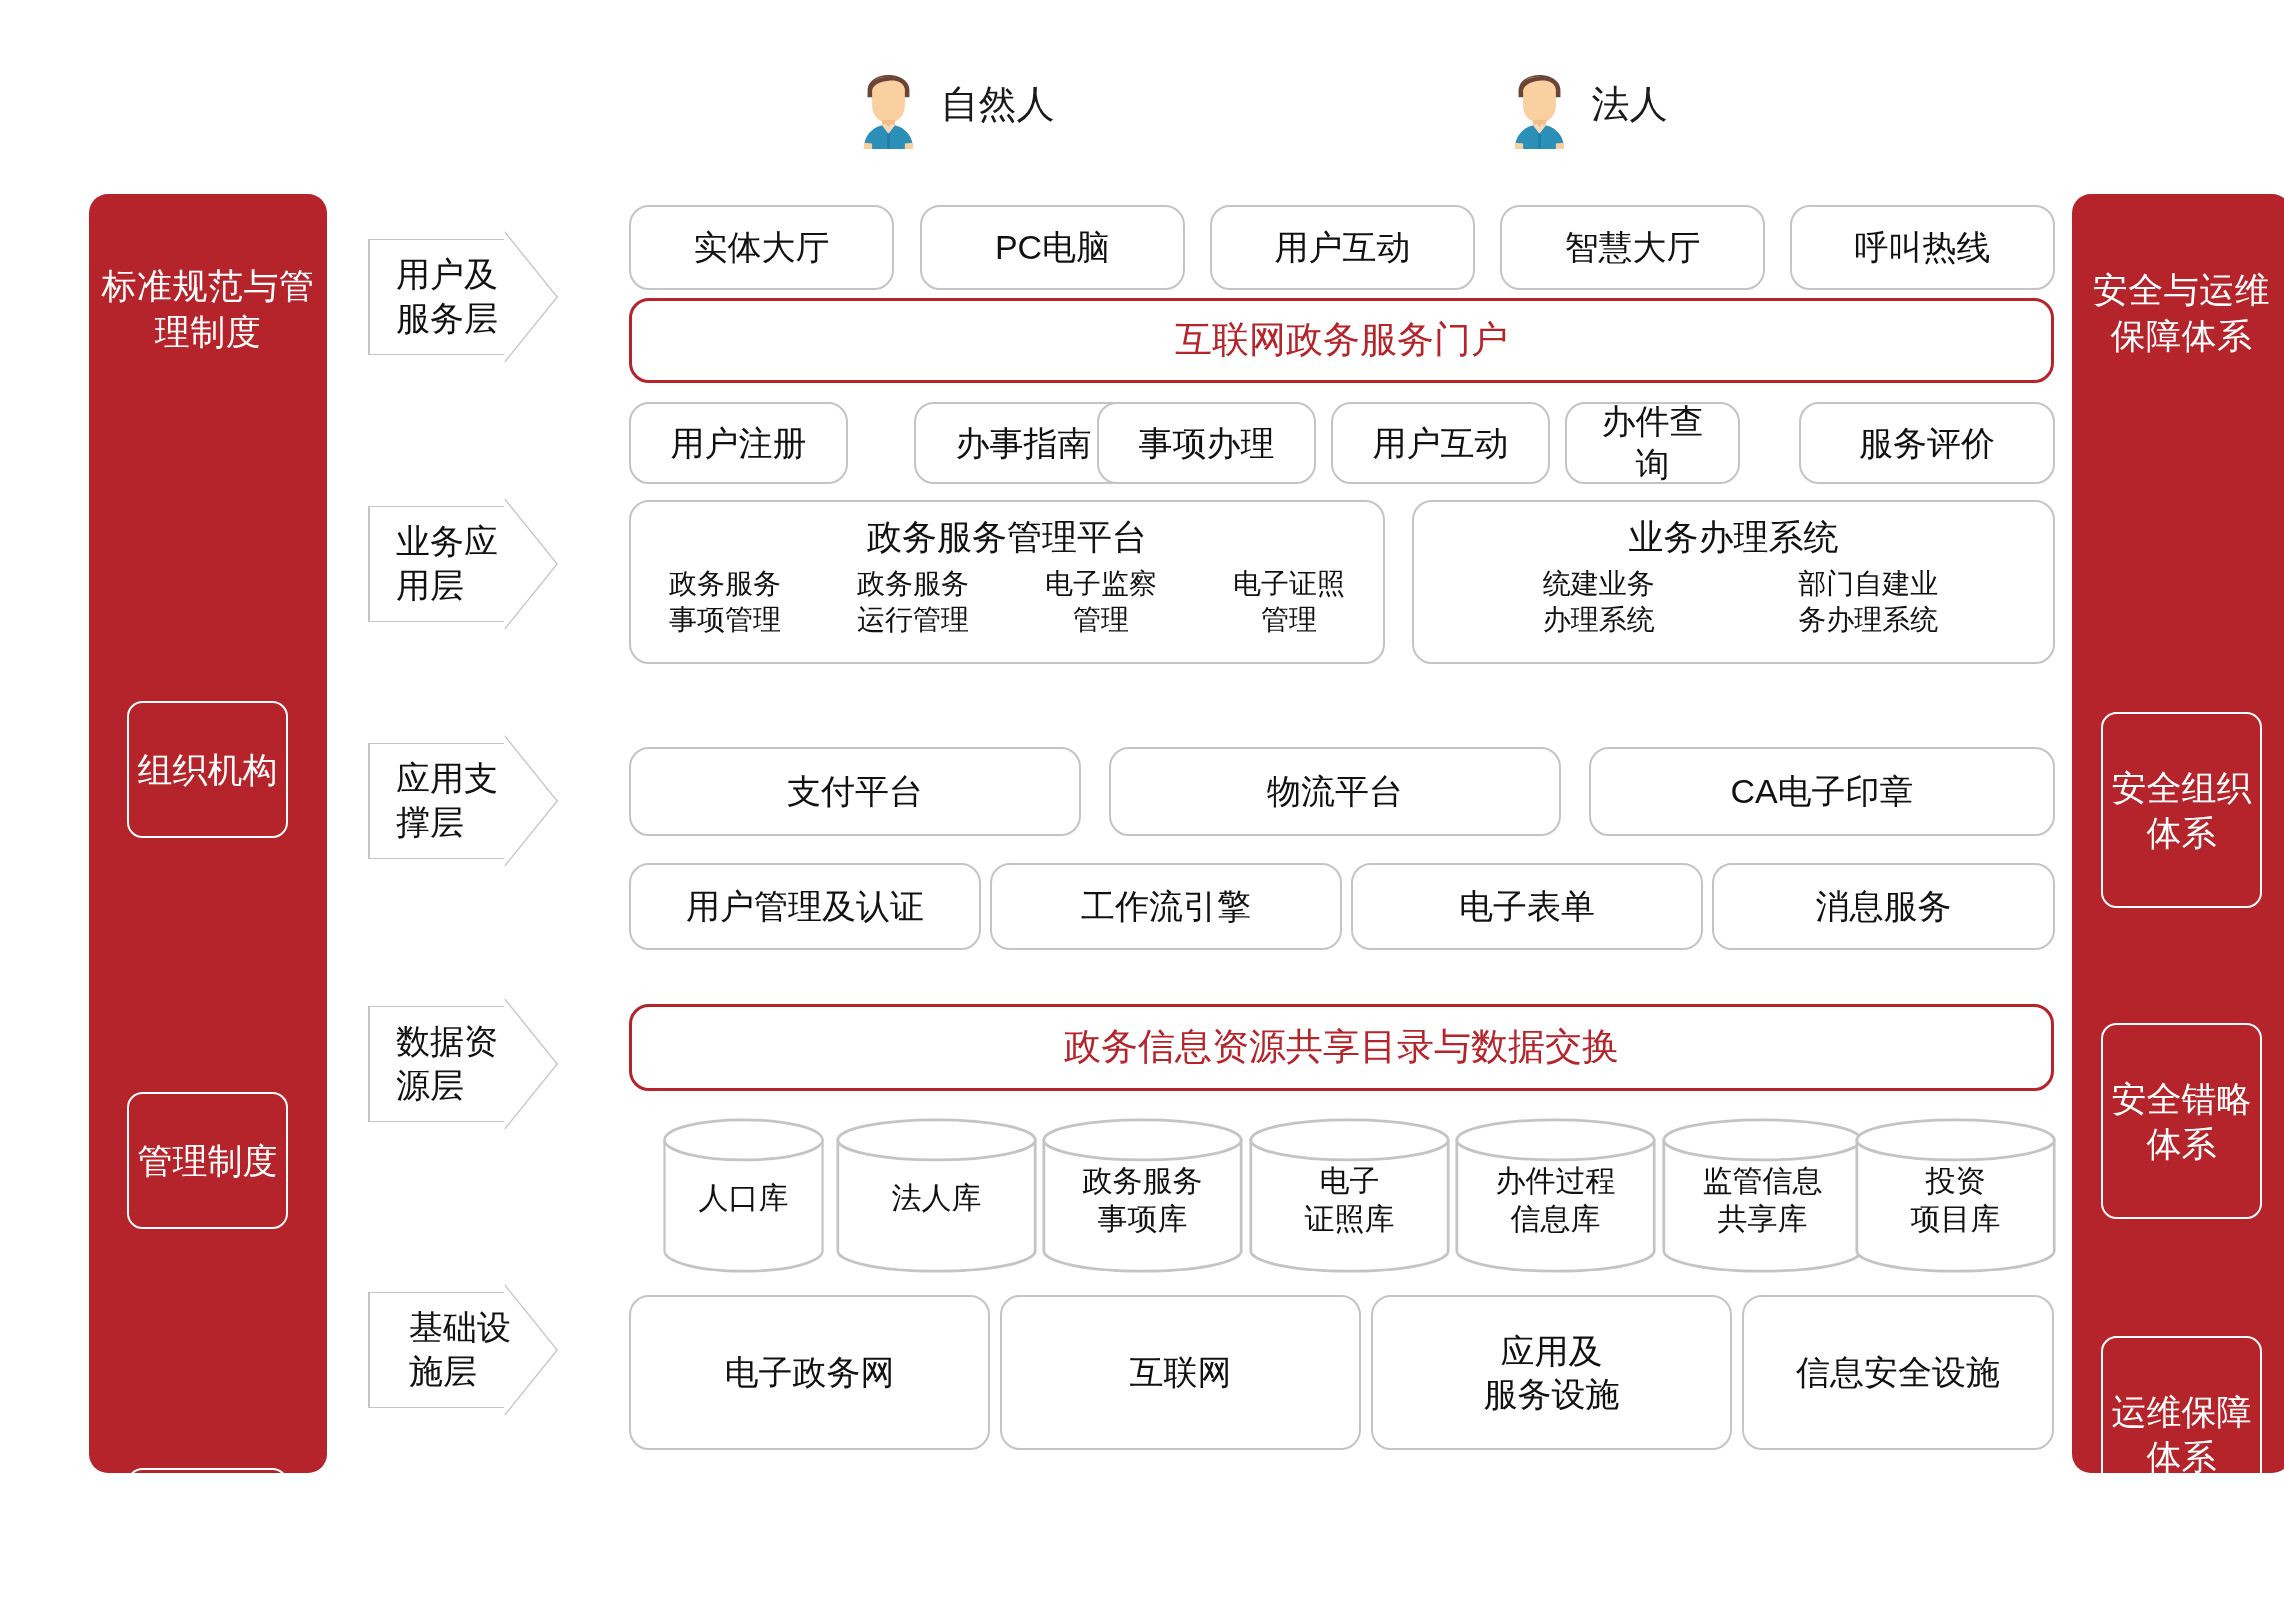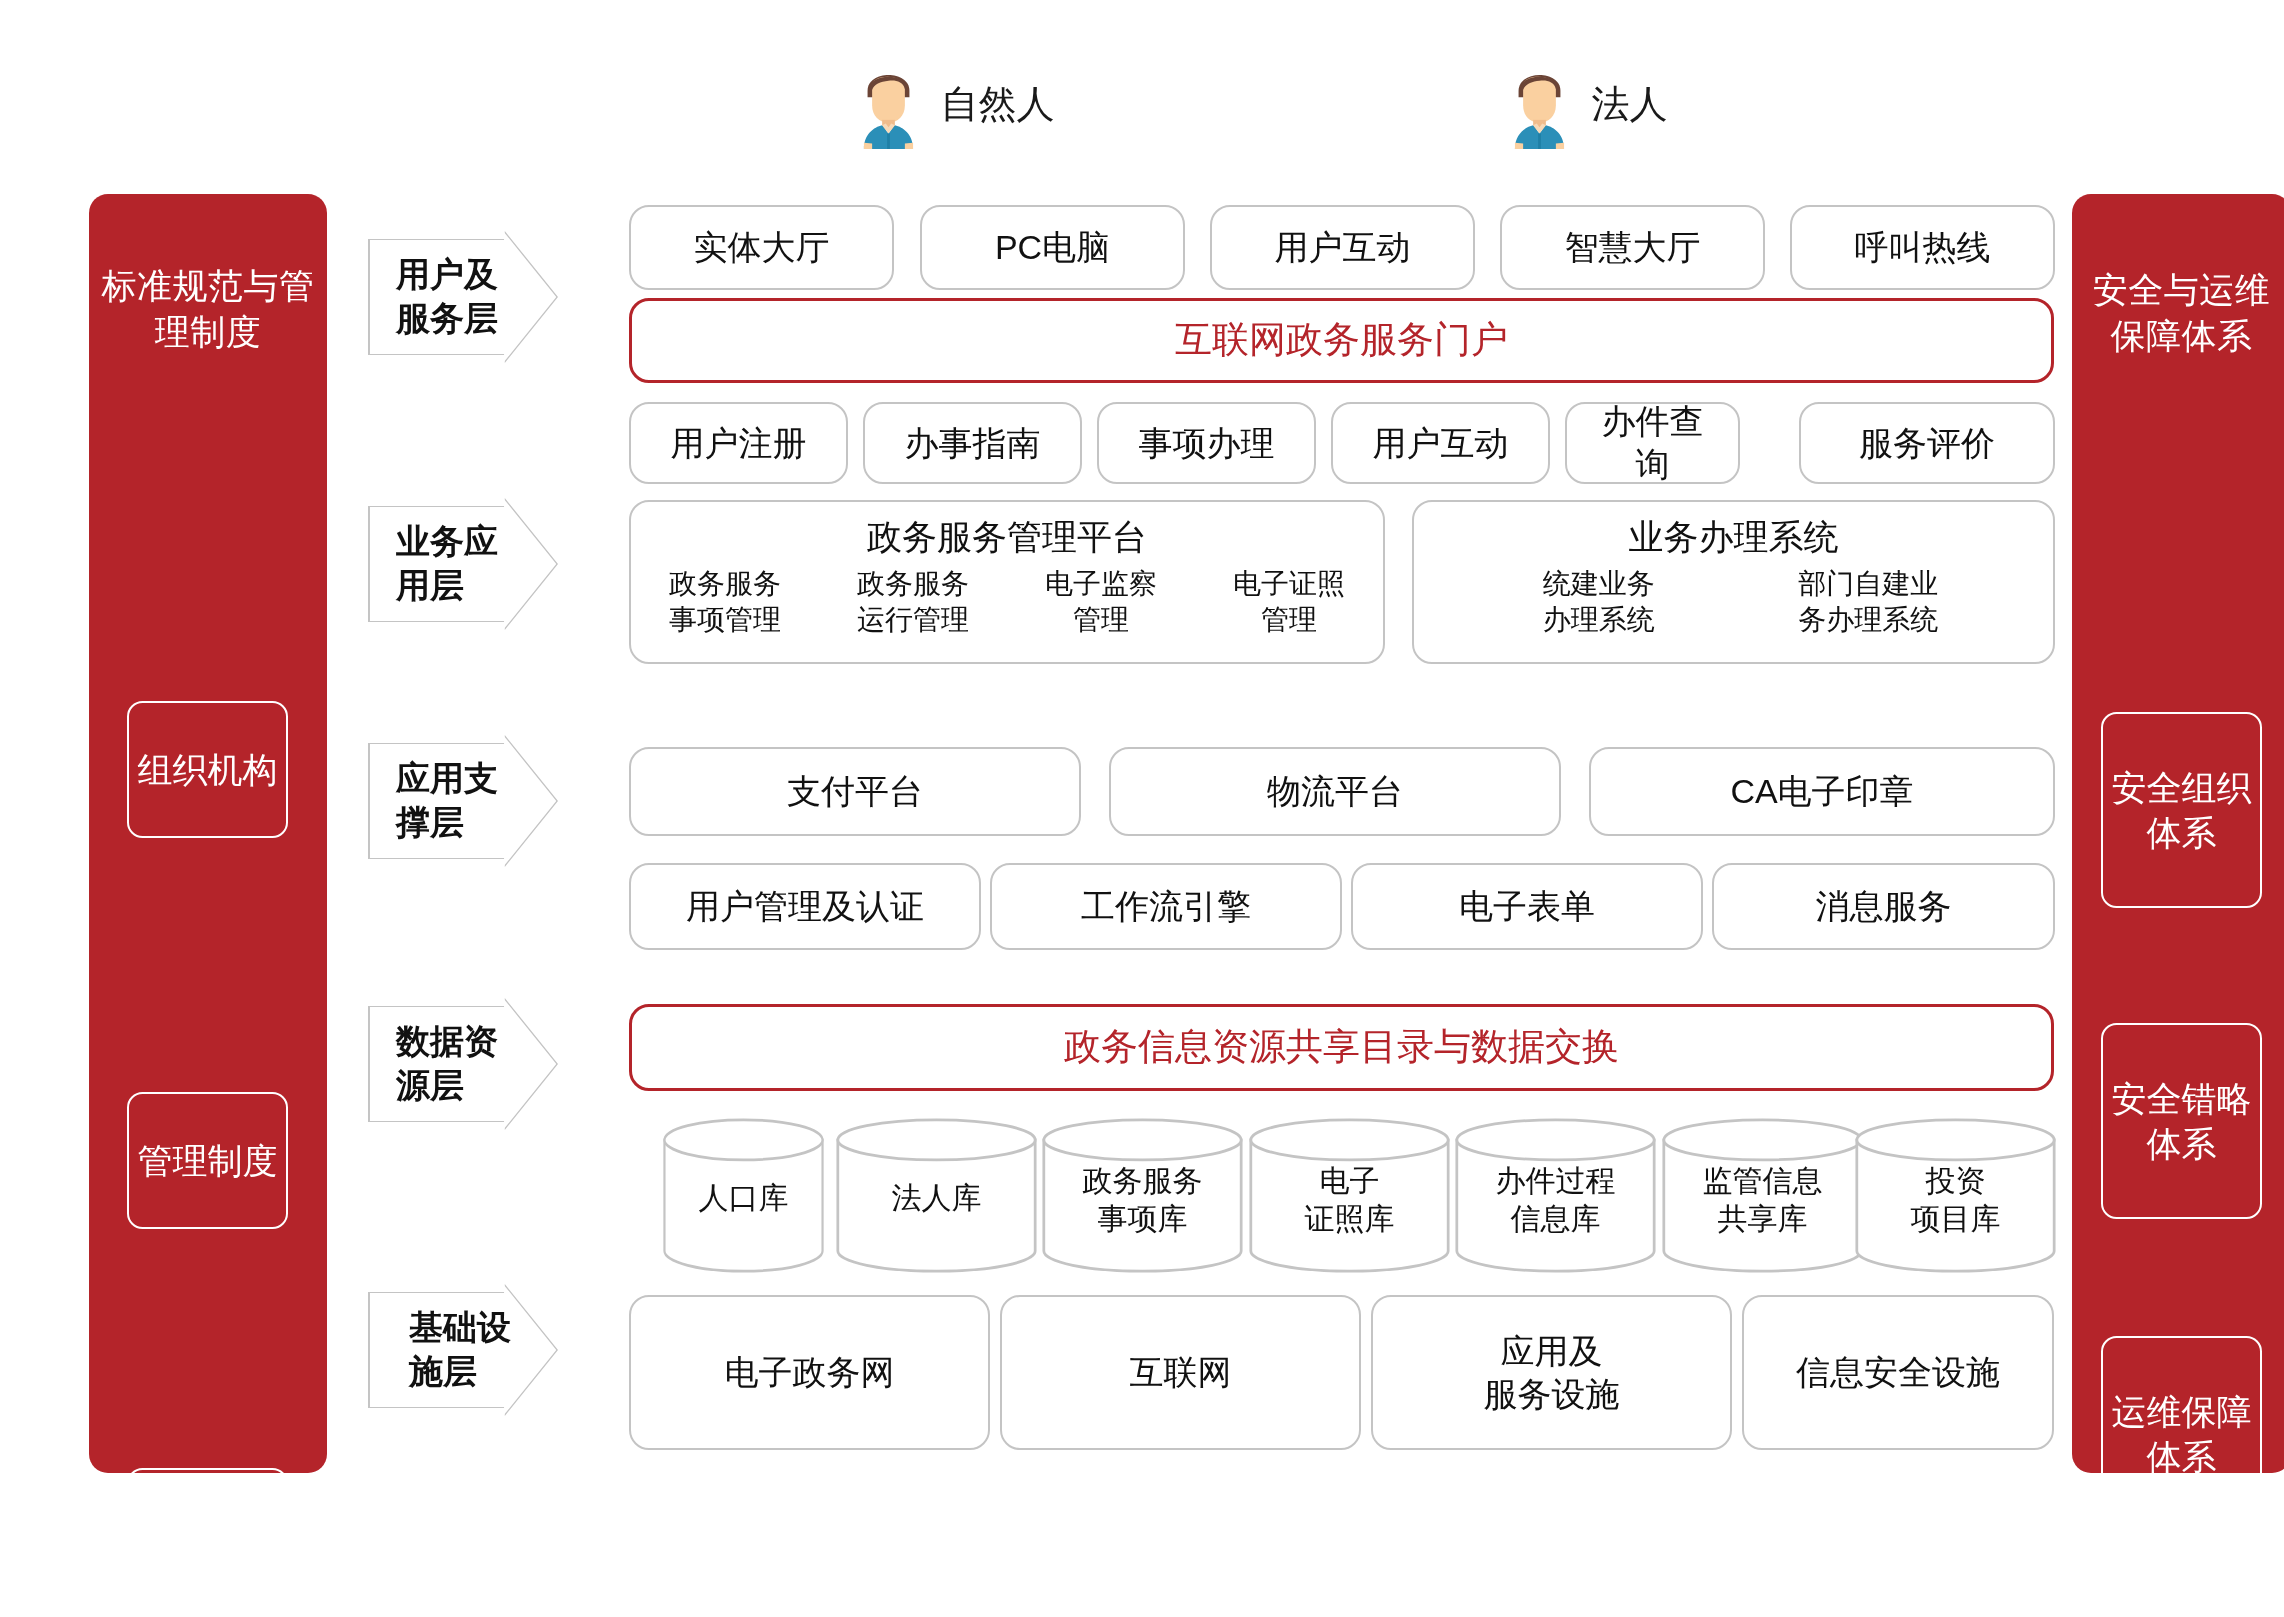--- a/index.html
+++ b/index.html
@@ -31,21 +31,21 @@
     border: 2.3px solid #ffffff; border-radius: 15.5px;
     color: #ffffff; font-size: 35px; line-height: 1.30; text-align: center;
     display: flex; align-items: center; justify-content: center;
     width: 161px;
   }
 
   
   .layer-tag {
     position: absolute;
     display: flex; align-items: center; justify-content: flex-start;
-    color: #111; font-size: 34px; line-height: 1.28; text-align: left; font-weight: bold;
+    color: #111; font-size: 34px; line-height: 1.28; text-align: left;
   }
   .layer-tag .tag-shape {
     position: absolute; inset: 0;
     -webkit-clip-path: polygon(0 6%, 72% 6%, 72% 0%, 100% 50%, 72% 100%, 72% 94%, 0 94%);
     clip-path: polygon(0 6%, 72% 6%, 72% 0%, 100% 50%, 72% 100%, 72% 94%, 0 94%);
     background: #C4C4C4;
   }
   .layer-tag .tag-inner {
     position: absolute; inset: 0;
     -webkit-clip-path: polygon(0 6%, 72% 6%, 72% 0%, 100% 50%, 72% 100%, 72% 94%, 0 94%);
@@ -213,21 +213,21 @@
     <span>呼叫热线</span>
   </div>
 
   <div class="pill accent" style="left:629px; top:298px; width:1425px; height:85px; font-size:37px;">
     <span>互联网政务服务门户</span>
   </div>
 
   <div class="pill" style="left:629px; top:402px; width:219px; height:82px;">
     <span>用户注册</span>
   </div>
-  <div class="pill" style="left:863px; top:402px; width:219px; height:82px;">
+  <div class="pill" style="left:914px; top:402px; width:219px; height:82px;">
     <span>办事指南</span>
   </div>
   <div class="pill" style="left:1097px; top:402px; width:219px; height:82px;">
     <span>事项办理</span>
   </div>
   <div class="pill" style="left:1331px; top:402px; width:219px; height:82px;">
     <span>用户互动</span>
   </div>
   <div class="pill" style="left:1565px; top:402px; width:175px; height:82px;justify-content:flex-end;">
     <span>办件查询</span>

